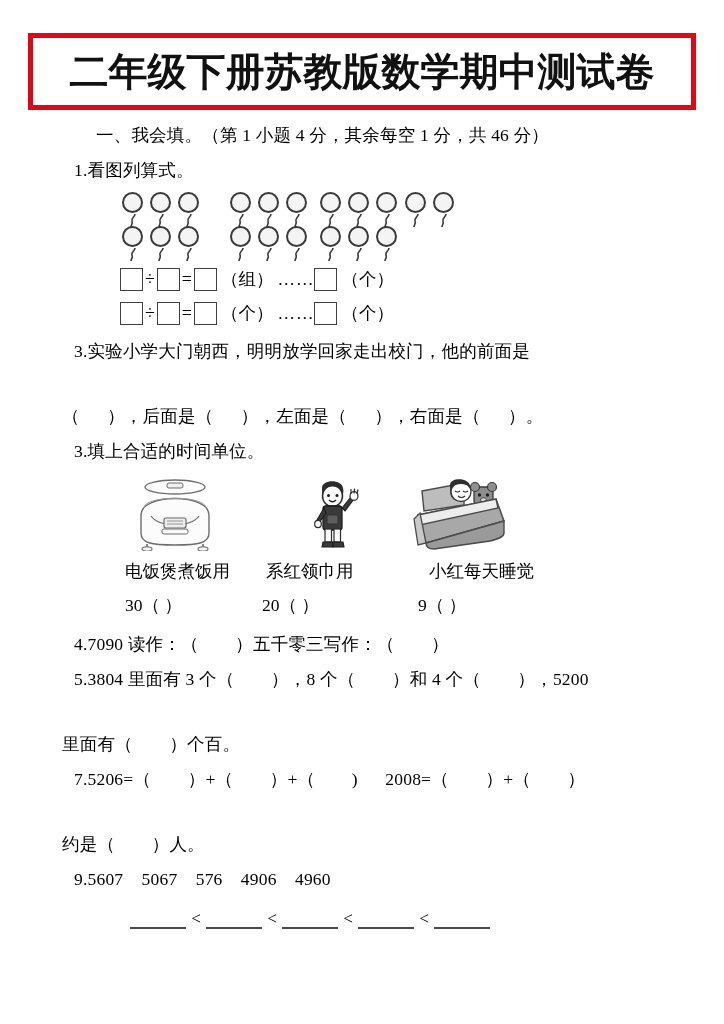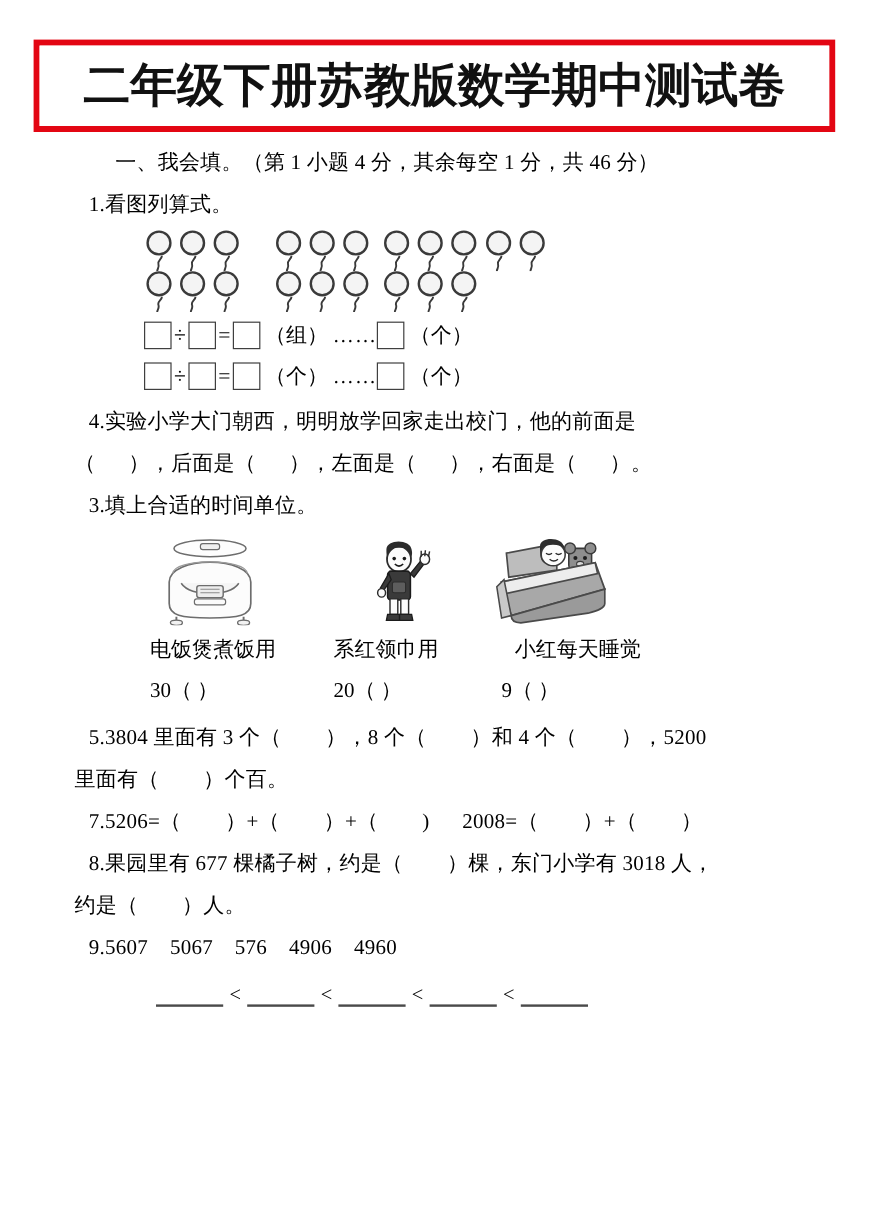--- a/index.html
+++ b/index.html
@@ -62,20 +62,21 @@
     padding-left: 62px;
     padding-right: 40px;
     white-space: pre-wrap;
     letter-spacing: 0.2px;
   }
   .line.indent {
     text-indent: 34px;
   }
   .line.noindent {
     text-indent: 0;
+    margin-top: 30px;
   }
   .line.sub {
     text-indent: 34px;
     padding-left: 40px;
   }
 
   
   .balloon-row {
     position: relative;
     height: 72px;
@@ -372,21 +373,21 @@
     <span class="opsym">÷</span>
     <span class="sqr"></span>
     <span class="eqsym">=</span>
     <span class="sqr"></span>
     <span class="eqtxt">（个）</span>
     <span class="eqtxt dots">……</span>
     <span class="sqr"></span>
     <span class="eqtxt">（个）</span>
   </div>
 
-  <div class="line sub" style="margin-top:6px;">4.实验小学大门朝西，明明放学回家走出校门，他的前面是</div>
+  <div class="line sub" style="margin-top:6px;">3.实验小学大门朝西，明明放学回家走出校门，他的前面是</div>
   <div class="line noindent">（      ），后面是（      ），左面是（      ），右面是（      ）。</div>
 
   <div class="line sub">3.填上合适的时间单位。</div>
 
   <div class="pic-row">
 
     <div class="pic" style="left:127px;">
       <svg width="96" height="76" viewBox="0 0 96 76">
         <ellipse cx="48" cy="12" rx="30" ry="7" fill="#fdfdfd" stroke="#6d6d6d" stroke-width="1.3"></ellipse>
         <rect x="40" y="8" width="16" height="5" rx="2" fill="#f0f0f0" stroke="#6d6d6d" stroke-width="1"></rect>
@@ -446,37 +447,37 @@
         <path d="M14 40 L92 24 L100 46 L22 68 Z" fill="#a8a8a8" stroke="#4a4a4a" stroke-width="1.5"></path>
         <path d="M14 40 L92 24 L94 33 L16 50 Z" fill="#ededed" stroke="#4a4a4a" stroke-width="1.4"></path>
         <path d="M22 68 L100 46 L100 58 C100 62, 94 64, 86 66 L30 74 C24 74, 22 72, 22 68 Z" fill="#9a9a9a" stroke="#4a4a4a" stroke-width="1.4"></path>
         <path d="M10 44 L16 38 L22 68 L14 70 Z" fill="#c9c9c9" stroke="#4a4a4a" stroke-width="1.3"></path>
       </svg>
     </div>
   </div>
 
   <div class="label-row" style="margin-top:6px;">
     <span class="lab" style="left:125px;">电饭煲煮饭用</span>
-    <span class="lab" style="left:278px;">系红领巾用</span>
+    <span class="lab" style="left:266px;">系红领巾用</span>
     <span class="lab" style="left:429px;">小红每天睡觉</span>
   </div>
   <div class="value-row">
     <span class="lab" style="left:125px;">30（        ）</span>
-    <span class="lab" style="left:278px;">20（        ）</span>
+    <span class="lab" style="left:262px;">20（        ）</span>
     <span class="lab" style="left:418px;">9（        ）</span>
   </div>
 
+  <div class="line sub">4.7090 读作：（        ）五千零三写作：（        ）</div>
 
   <div class="line sub">5.3804 里面有 3 个（        ），8 个（        ）和 4 个（        ），5200</div>
   <div class="line noindent">里面有（        ）个百。</div>
 
 
   <div class="line sub">7.5206=（        ）+（        ）+（        )      2008=（        ）+（        ）</div>
 
-  <div class="line sub">8.果园里有 677 棵橘子树，约是（        ）棵，东门小学有 3018 人，</div>
   <div class="line noindent">约是（        ）人。</div>
 
   <div class="line sub">9.5607    5067    576    4906    4960</div>
 
   <div class="cmp">
     <span class="blank"></span>
     <span class="lt">&lt;</span>
     <span class="blank"></span>
     <span class="lt">&lt;</span>
     <span class="blank"></span>

